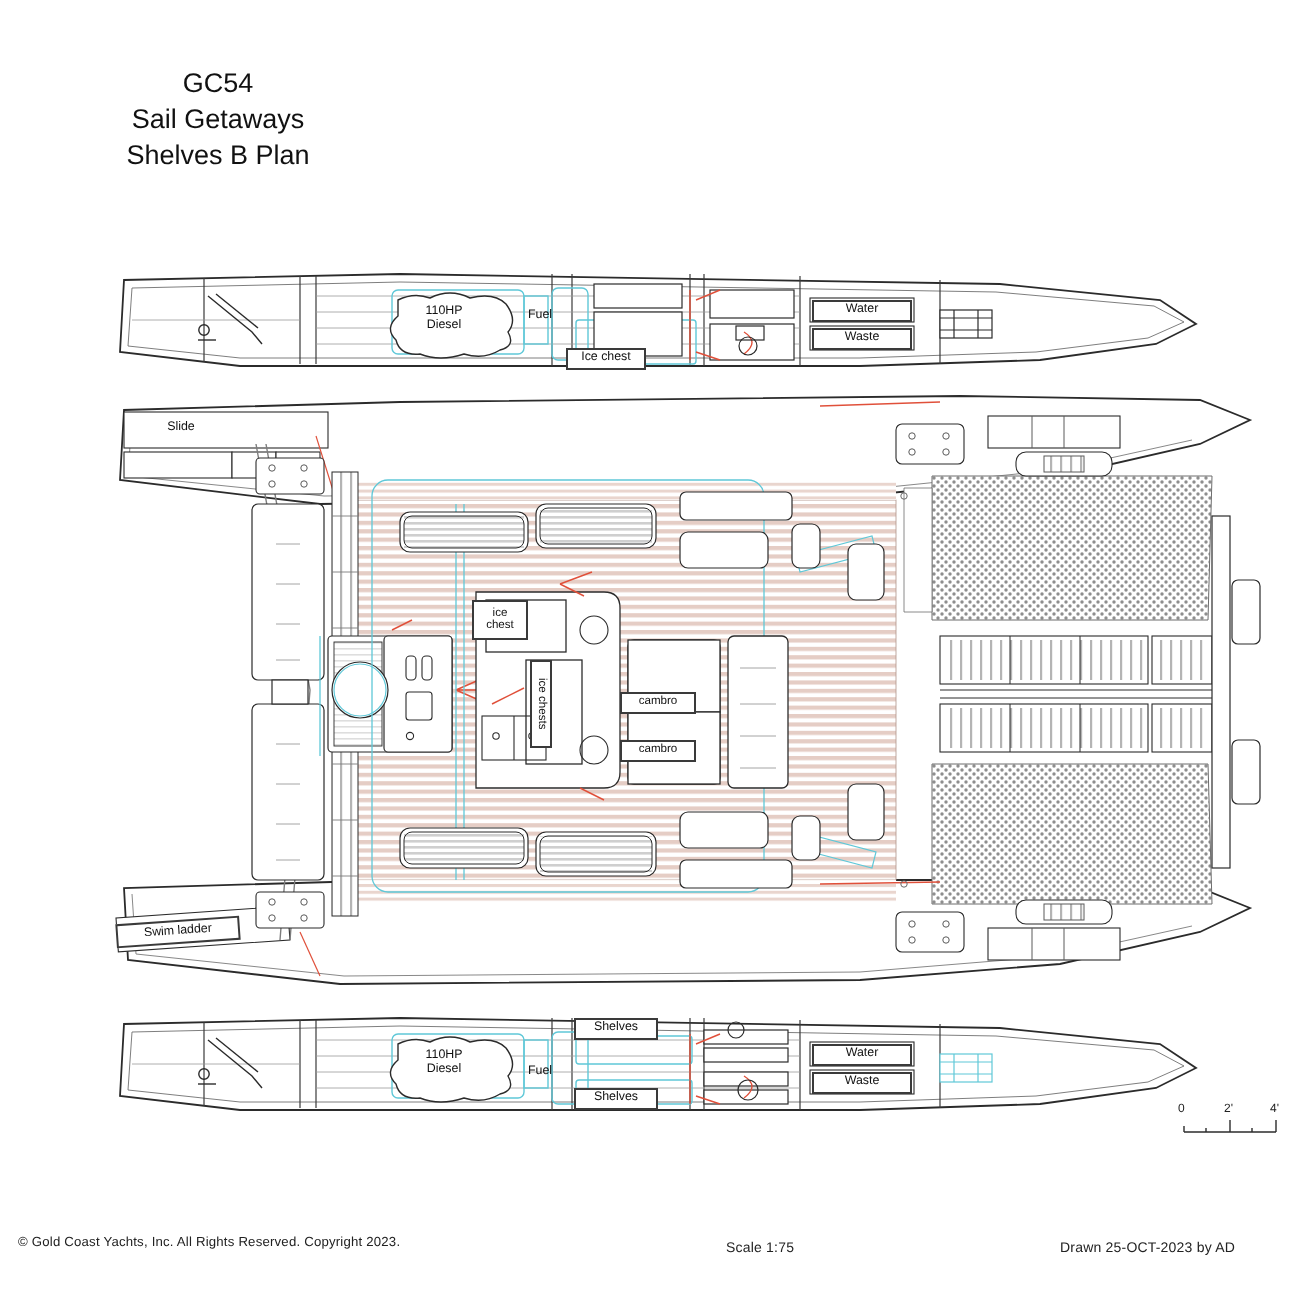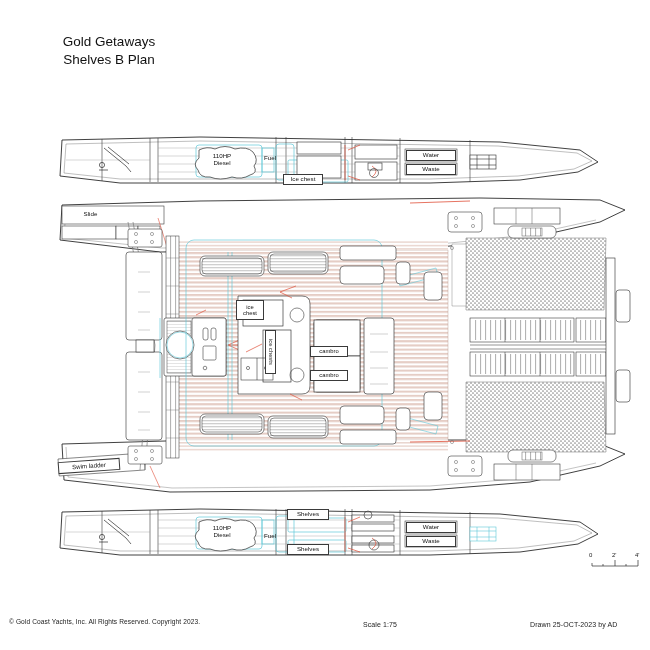--- a/index.html
+++ b/index.html
@@ -468,21 +468,22 @@
     <line x1="592" y1="566" x2="638" y2="566"></line>
     <line x1="592" y1="563" x2="592" y2="566"></line>
     <line x1="615" y1="560" x2="615" y2="566"></line>
     <line x1="638" y1="560" x2="638" y2="566"></line>
     <line x1="603" y1="564" x2="603" y2="566"></line>
     <line x1="626" y1="564" x2="626" y2="566"></line>
   </g>
 </svg>
 
 <div id="title-block">
-  <div class="t-line">Gold Getaways</div>
+  <div class="t-line">GC54</div>
+  <div class="t-line">Sail Getaways</div>
   <div class="t-line">Shelves B Plan</div>
 </div>
 
 <div class="lbl two" style="left:204px;top:150px;width:36px;height:20px;border:none;background:transparent;">
   <span>110HP</span>
   <span>Diesel</span>
 </div>
 <div class="lbl" style="left:262px;top:152px;width:16px;height:12px;border:none;background:transparent;">Fuel</div>
 <div class="lbl" style="left:283px;top:174px;width:40px;height:11px;">Ice chest</div>
 <div class="lbl" style="left:406px;top:150px;width:50px;height:11px;">Water</div>

